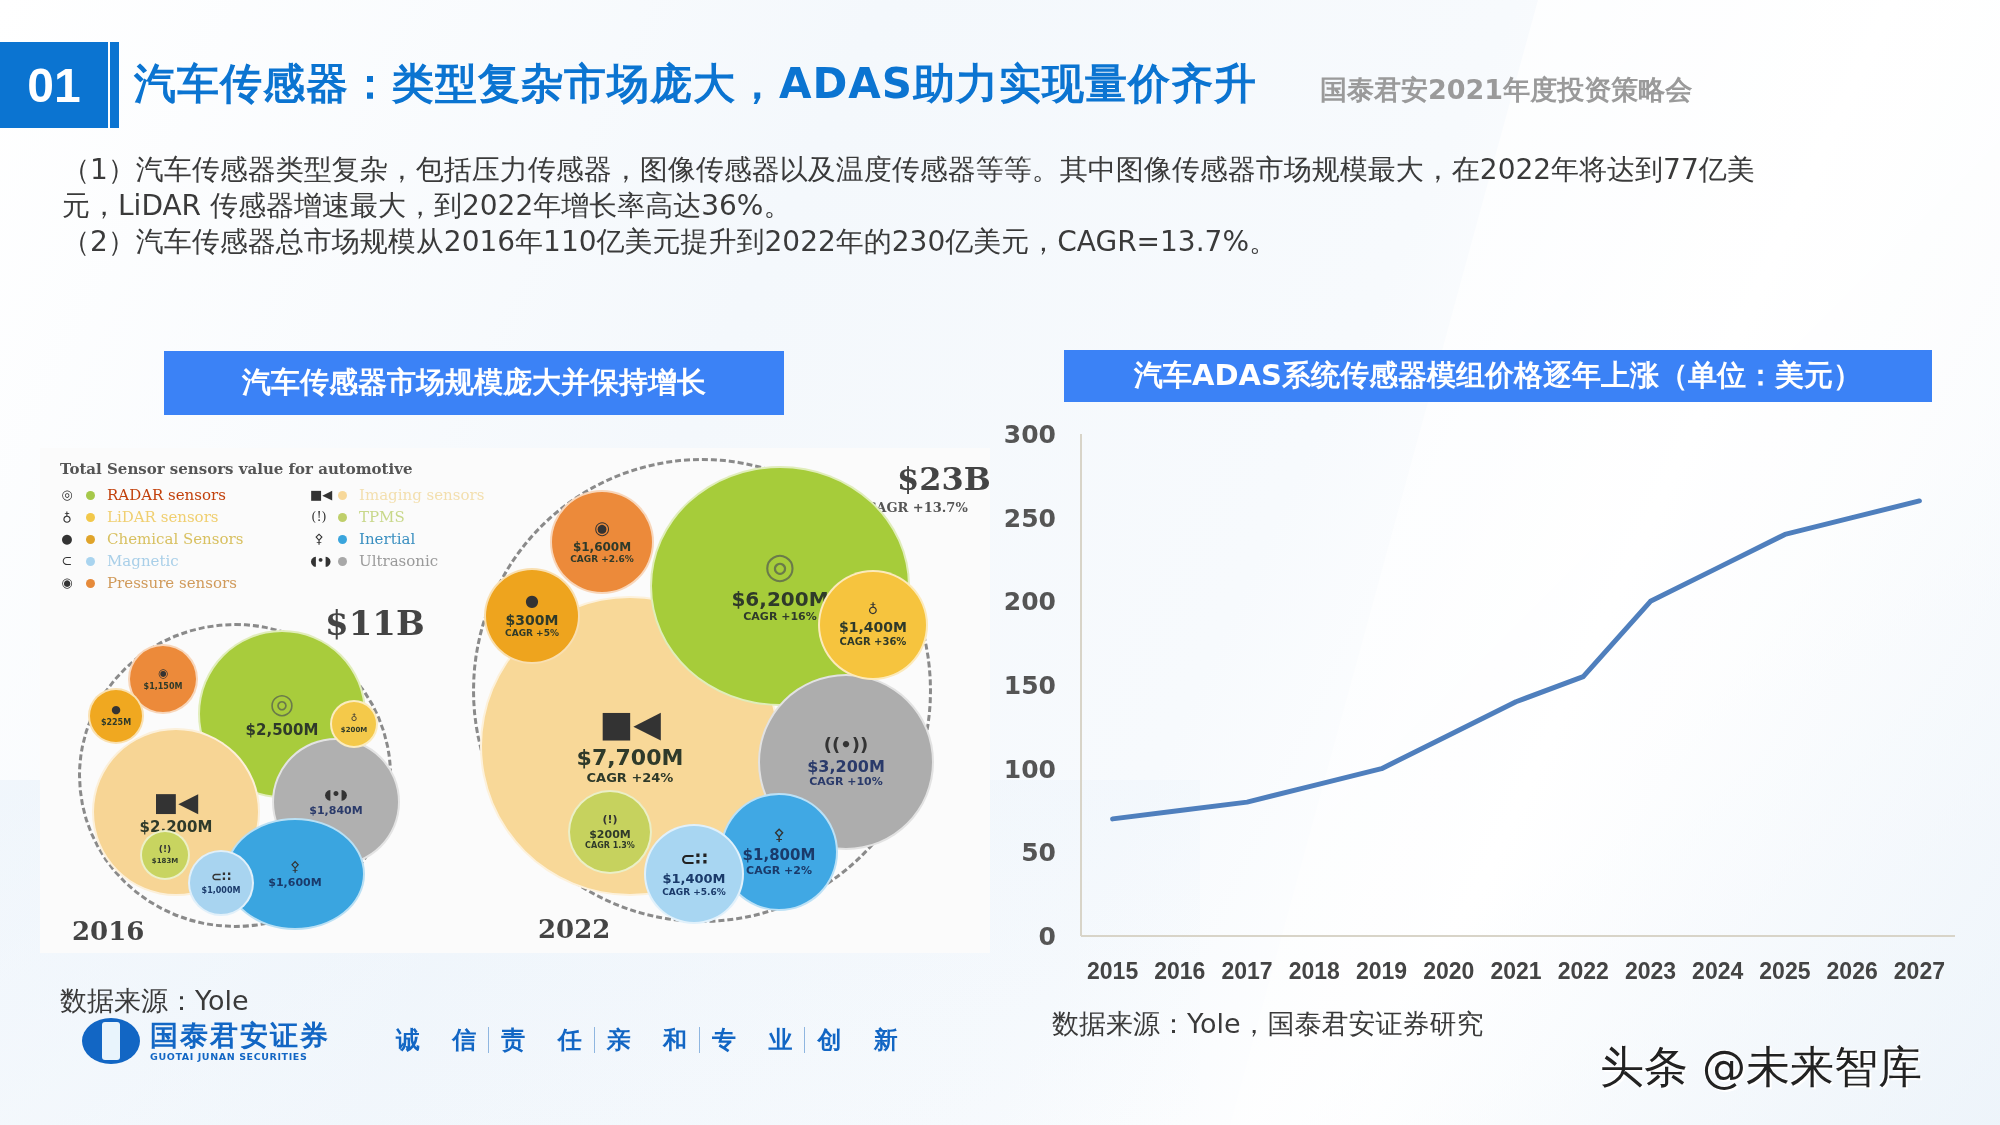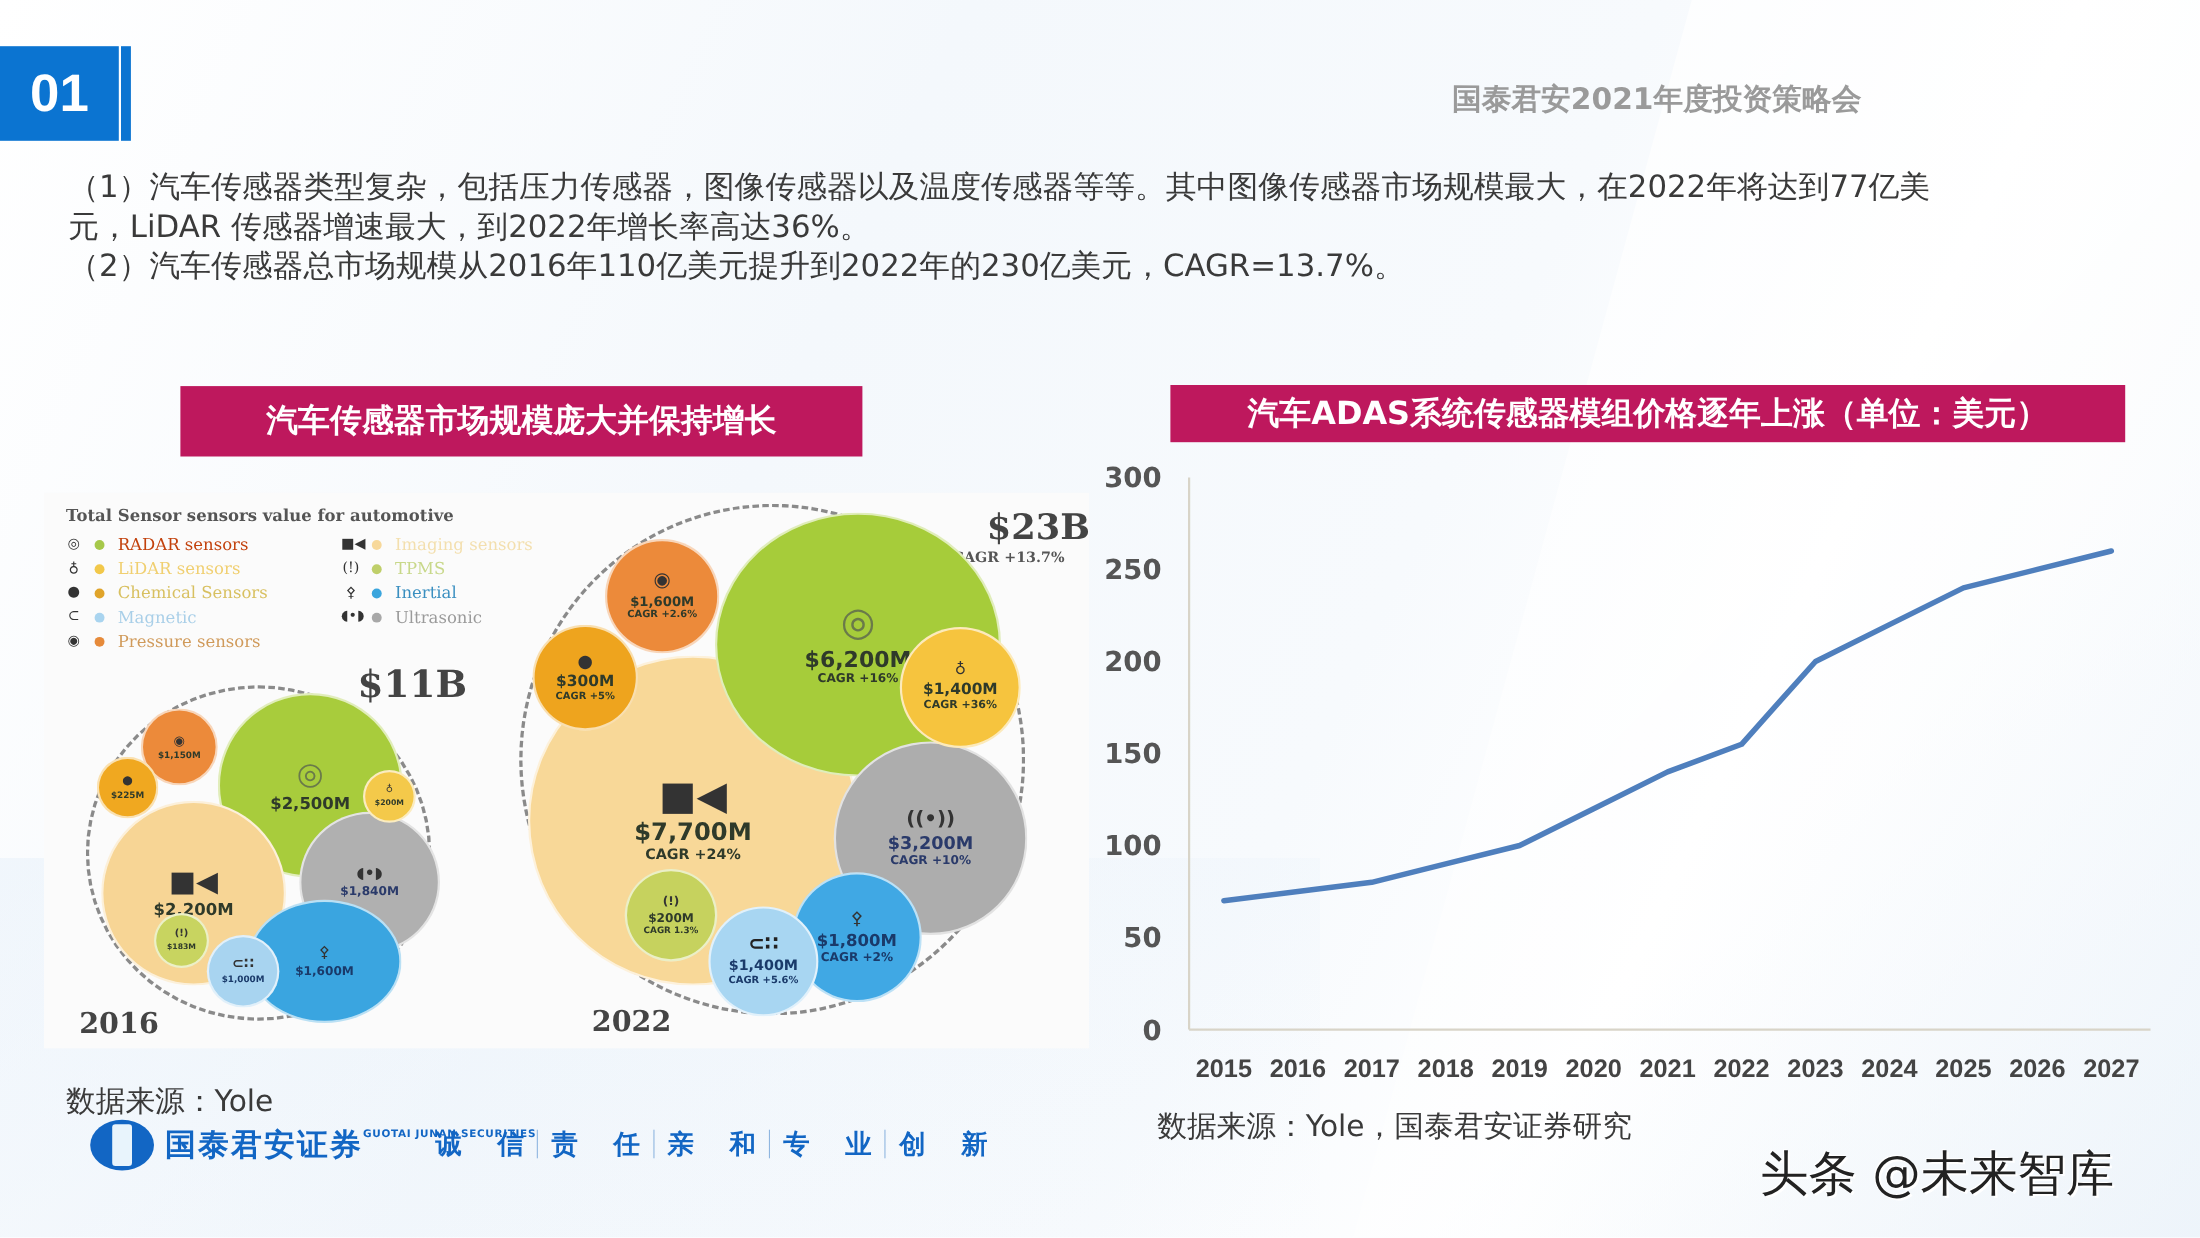--- a/index.html
+++ b/index.html
@@ -39,21 +39,21 @@
   }
 
   
   .bullets { position: absolute; left: 62px; top: 152px; width: 1900px; font-size: 28px; line-height: 36px; color: #3a3a3a; }
   .bullet-head { font-weight: bold; color: #222; display: flex; align-items: center; }
   .bullet-dot { width: 14px; height: 14px; border-radius: 50%; background: #222; margin-right: 16px; display: inline-block; }
   .para { white-space: nowrap; }
 
   
   .banner {
-    position: absolute; background: #be185d; color: #fff; font-weight: bold; font-size: 29px;
+    position: absolute; background: #3b82f6; color: #fff; font-weight: bold; font-size: 29px;
     display: flex; align-items: center; justify-content: center; white-space: nowrap;
   }
   .banner-left { left: 164px; top: 351px; width: 620px; height: 64px; }
   .banner-right { left: 1064px; top: 350px; width: 868px; height: 52px; }
 
   
   .panel-left { position: absolute; left: 40px; top: 448px; width: 950px; height: 505px; background: #fbfbfb; }
   .legend-title { position: absolute; left: 20px; top: 12px; font-size: 15px; font-weight: bold; color: #555; font-family: "DejaVu Serif", serif; }
   .legend-item { position: absolute; font-size: 15px; font-family: "DejaVu Serif", serif; display: flex; align-items: center; white-space: nowrap; }
   .legend-item .lg-icon { width: 18px; height: 16px; font-size: 13px; color: #333; margin-right: 10px; text-align: center; }
@@ -76,40 +76,41 @@
   
   .chart { position: absolute; left: 1000px; top: 415px; width: 980px; height: 570px; }
   .chart svg { position: absolute; left: 0; top: 0; }
   .source-right { position: absolute; left: 1052px; top: 1006px; font-size: 27px; color: #3a3a3a; }
 
   
   .logo { position: absolute; left: 82px; top: 1018px; display: flex; align-items: center; }
   .logo-mark { width: 58px; height: 46px; position: relative; margin-right: 10px; }
   .logo-mark .lm-outer { position: absolute; left: 0; top: 0; width: 58px; height: 46px; border-radius: 50%; background: #1266c4; }
   .logo-mark .lm-inner { position: absolute; left: 20px; top: 4px; width: 18px; height: 38px; background: #e8f4fc; border-radius: 3px; }
-  .logo-text-wrap { display: flex; flex-direction: row; }
+  .logo-text-wrap { display: flex; flex-direction: column; }
   .logo-cn { font-size: 28px; font-weight: bold; color: #1266c4; letter-spacing: 2px; line-height: 30px; }
   .logo-en { font-size: 9.5px; font-weight: bold; color: #1266c4; letter-spacing: 0.6px; }
   .motto { position: absolute; left: 396px; top: 1024px; display: flex; align-items: center; font-size: 24px; color: #1266c4; font-weight: bold; }
   .motto .word { letter-spacing: 12px; }
   .motto .sep { width: 1px; height: 26px; background: #8fb6e0; margin: 0 12px 0 0; }
   .watermark {
     position: absolute; left: 1600px; top: 1038px; font-size: 44px; color: #222; white-space: nowrap;
     text-shadow: 2px 2px 0 #fff, -1px -1px 0 #fff;
   }
 </style>
 </head>
 <body>
 
 <div class="bg-shape1"></div>
 <div class="bg-shape2"></div>
 
 <div class="header">
   <div class="num-box">01</div>
   <div class="num-bar"></div>
+  <div class="title">汽车传感器：类型复杂市场庞大，ADAS助力实现量价齐升</div>
   <div class="subtitle">国泰君安2021年度投资策略会</div>
 </div>
 
 <div class="bullets">
   <div class="para">（1）汽车传感器类型复杂，包括压力传感器，图像传感器以及温度传感器等等。其中图像传感器市场规模最大，在2022年将达到77亿美</div>
   <div class="para">元，LiDAR 传感器增速最大，到2022年增长率高达36%。</div>
   <div class="para">（2）汽车传感器总市场规模从2016年110亿美元提升到2022年的230亿美元，CAGR=13.7%。</div>
 </div>
 
 <div class="banner banner-left">汽车传感器市场规模庞大并保持增长</div>

